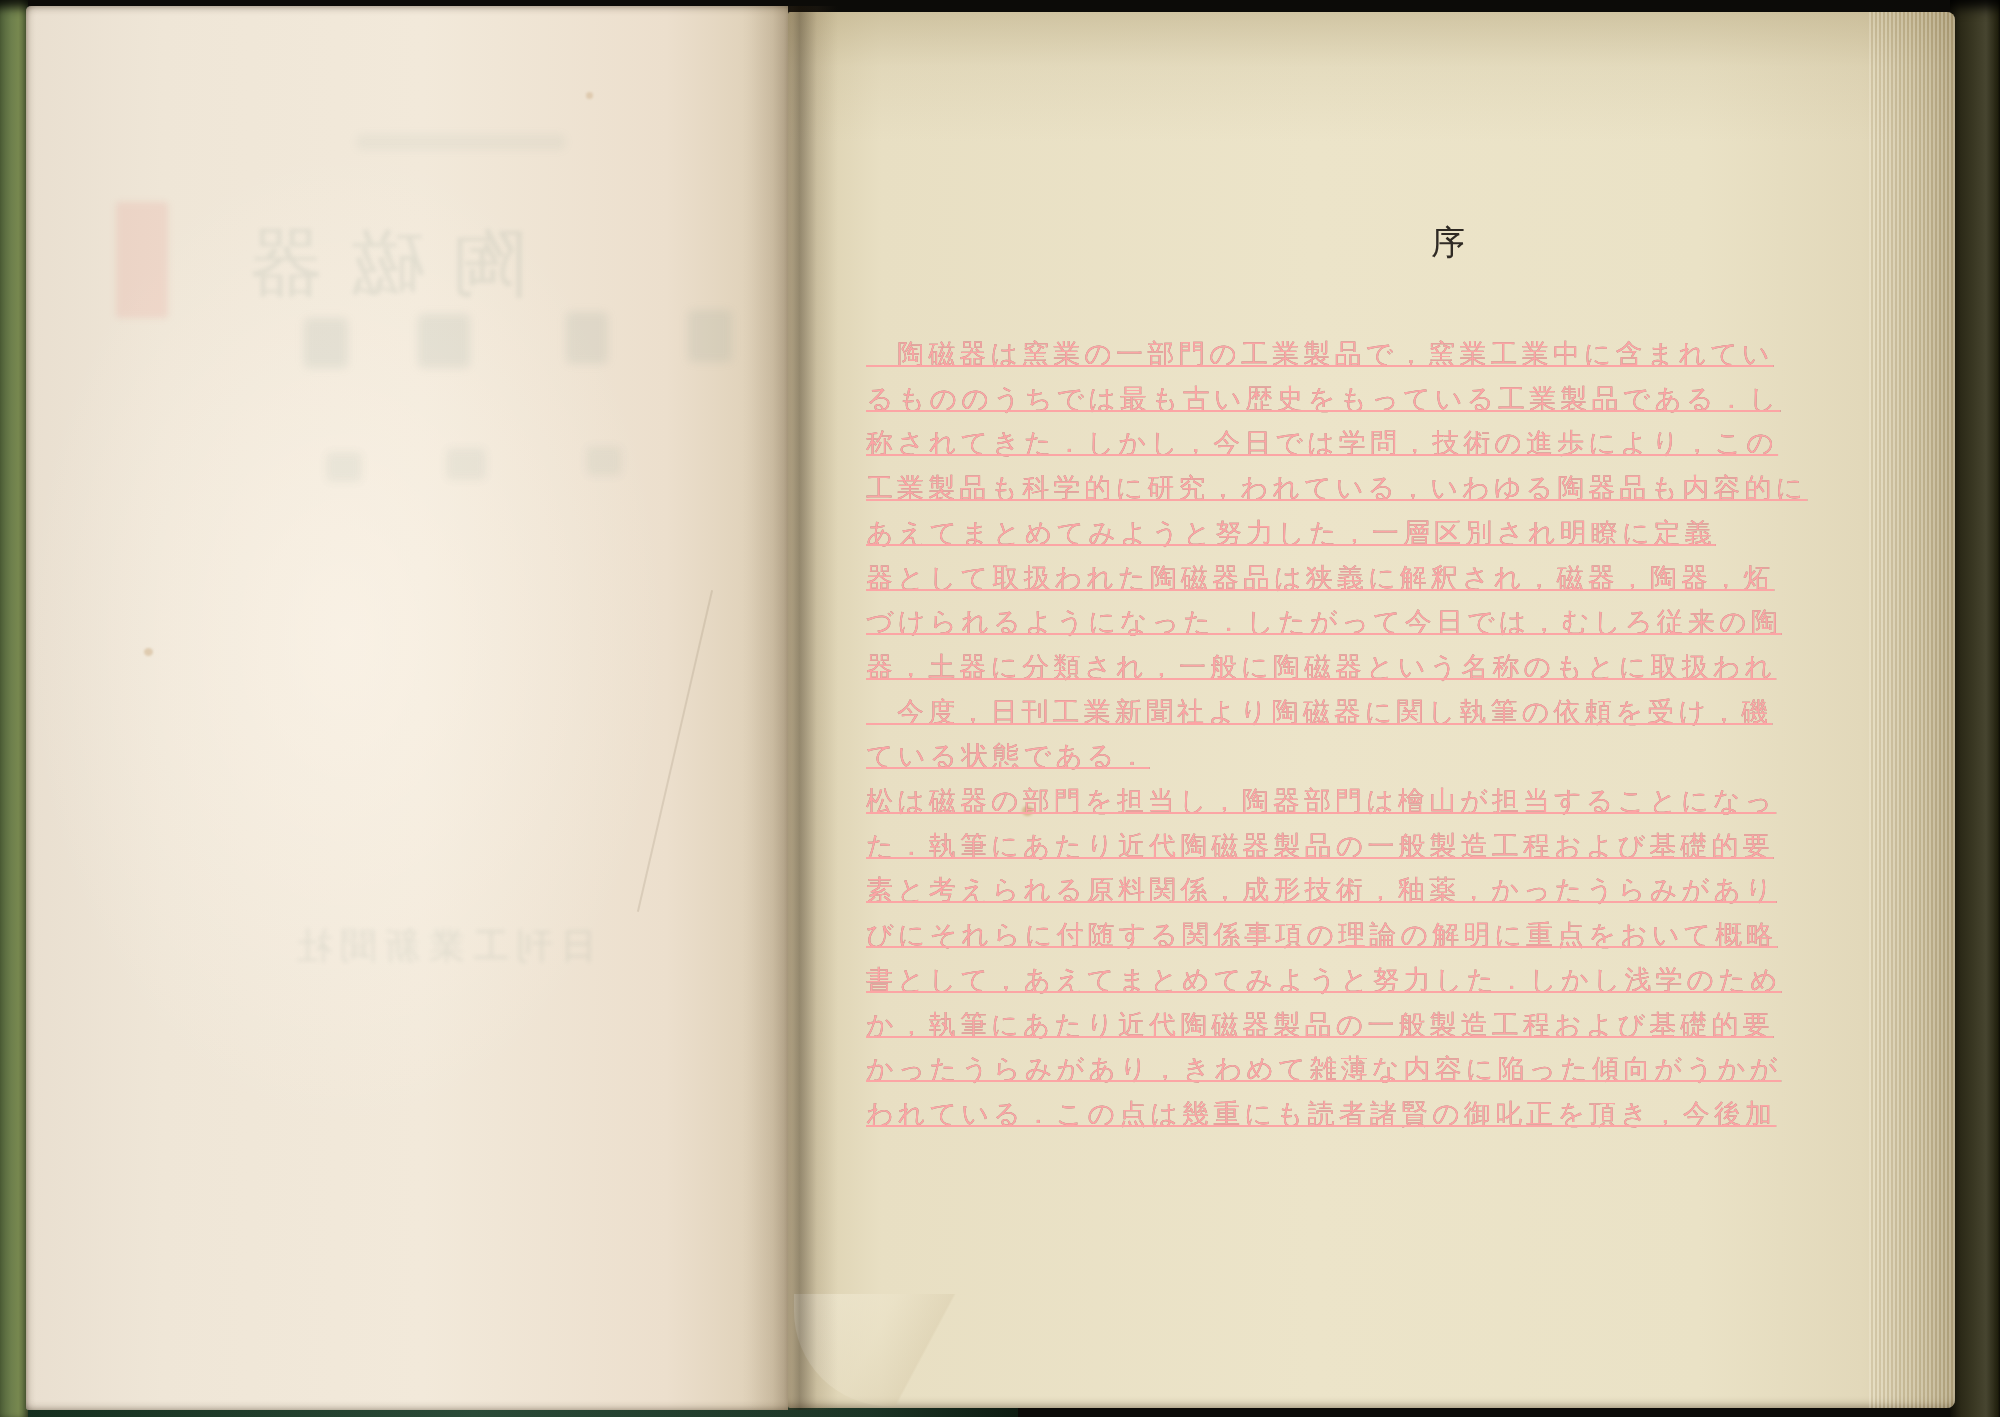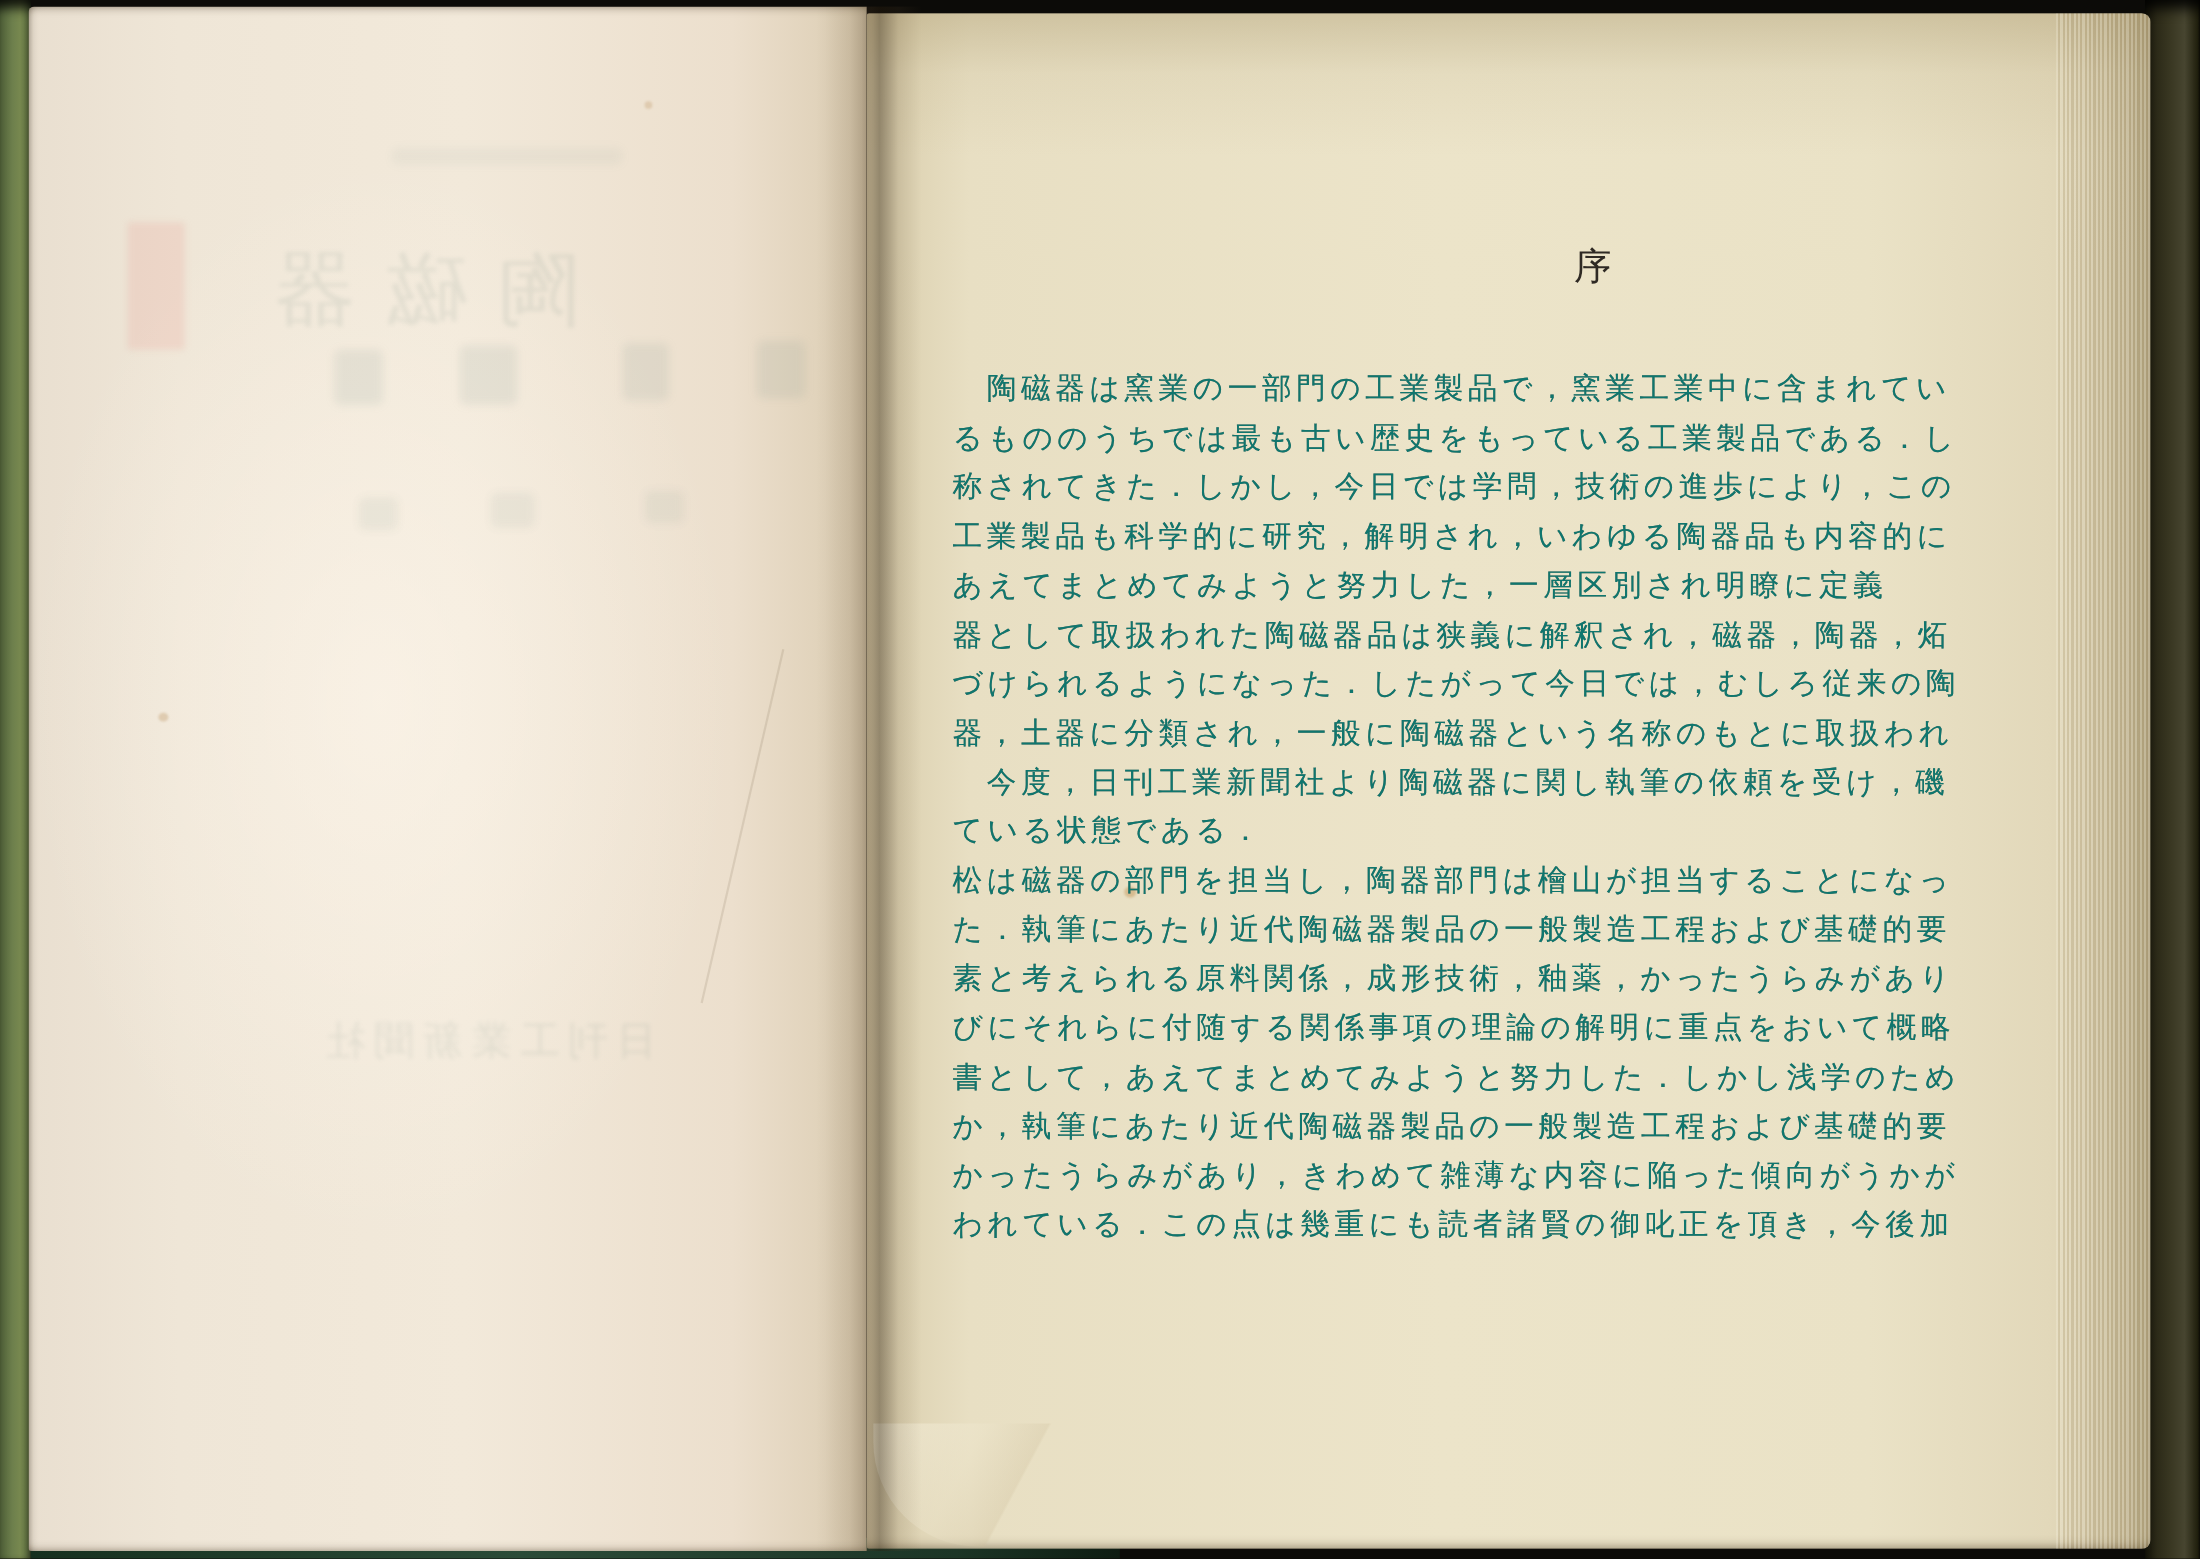--- a/index.html
+++ b/index.html
@@ -96,22 +96,23 @@
   .stain{position:absolute;left:234px;top:794px;width:11px;height:10px;border-radius:50%;background:rgba(196,152,92,.5);filter:blur(1px);}
 
   
   .heading{
     position:absolute;left:1448px;top:220px;transform:translateX(-50%);
     margin:0;font-size:34px;font-weight:normal;color:#2f2a24;z-index:2;
   }
   .text-block{
     position:absolute;left:866px;top:332px;width:946px;z-index:2;
     font-size:27px;letter-spacing:4.1px;line-height:44.7px;
-    color:#0f766e;white-space:nowrap;
+    color:#fca5a5;white-space:nowrap;
     text-shadow:0 0 .6px rgba(55,49,42,.55);
+    text-decoration:underline;
   }
 
   
   .cover-right{
     position:absolute;left:1950px;top:0;width:50px;height:1417px;
     background:linear-gradient(to right,#121108,#2c2a18 22%,#3a3823 48%,#474530 72%,#21200e 96%,#0c0b06);
     box-shadow:inset 0 16px 12px -8px rgba(0,0,0,.9);
   }
 </style>
 </head>
@@ -144,21 +145,21 @@
     <div class="corner-curl"></div>
     <div class="stain"></div>
   </div>
 
   <h1 class="heading">序</h1>
 
   <div class="text-block">
     <div class="line">　陶磁器は窯業の一部門の工業製品で，窯業工業中に含まれてい</div>
     <div class="line">るもののうちでは最も古い歴史をもっている工業製品である．し</div>
     <div class="line">称されてきた．しかし，今日では学問，技術の進歩により，この</div>
-    <div class="line">工業製品も科学的に研究，解明され，いわゆる陶器品も内容的に</div>
+    <div class="line">工業製品も科学的に研究，われている，いわゆる陶器品も内容的に</div>
     <div class="line">あえてまとめてみようと努力した，一層区別され明瞭に定義</div>
     <div class="line">器として取扱われた陶磁器品は狭義に解釈され，磁器，陶器，炻</div>
     <div class="line">づけられるようになった．したがって今日では，むしろ従来の陶</div>
     <div class="line">器，土器に分類され，一般に陶磁器という名称のもとに取扱われ</div>
     <div class="line">　今度，日刊工業新聞社より陶磁器に関し執筆の依頼を受け，磯</div>
     <div class="line">ている状態である．</div>
     <div class="line">松は磁器の部門を担当し，陶器部門は檜山が担当することになっ</div>
     <div class="line">た．執筆にあたり近代陶磁器製品の一般製造工程および基礎的要</div>
     <div class="line">素と考えられる原料関係，成形技術，釉薬，かったうらみがあり</div>
     <div class="line">びにそれらに付随する関係事項の理論の解明に重点をおいて概略</div>

